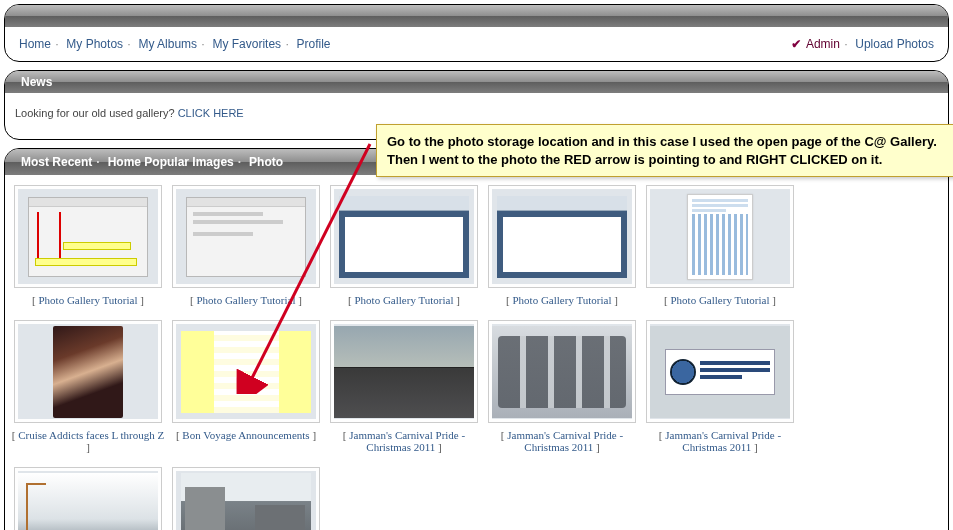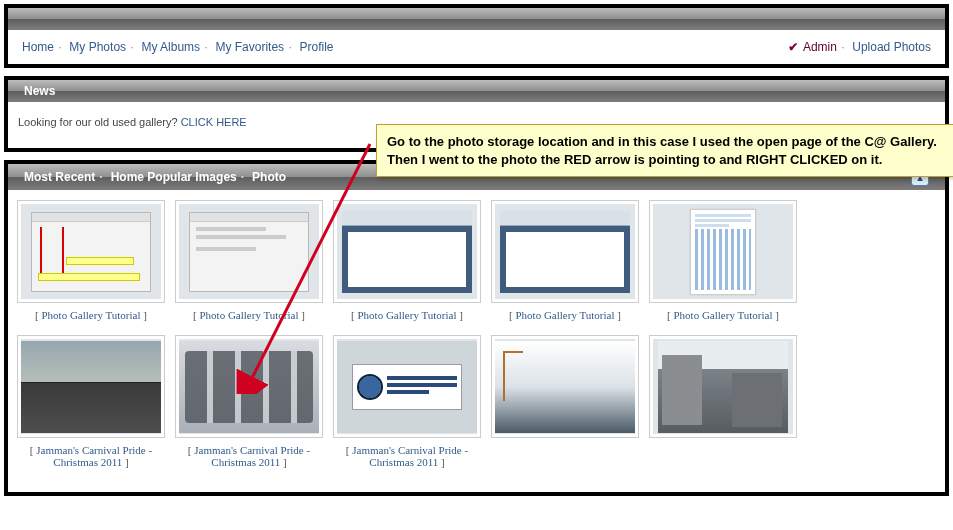--- a/index.html
+++ b/index.html
@@ -1,16 +1,16 @@
 <!DOCTYPE html>
 <html><head>
 <meta charset="utf-8">
 <style>
   html,body{margin:0;padding:0;font-family:Verdana,Arial,sans-serif;font-size:12px;color:#333;background:#fff;width:953px;}
-  .panel{border:4px solid #000000;border-radius:0;margin:4px 4px 8px 4px;overflow:hidden;background:#fff;}
+  .panel{border:1px solid #000000;border-radius:15px;margin:4px 4px 8px 4px;overflow:hidden;background:#fff;}
   .bar{height:22px;background:linear-gradient(to bottom,#bdbdbd 0%,#8e8e8e 50%,#5e5e5e 51%,#7d7d7d 100%);}
   .nav{padding:10px 14px;font-size:12px;color:#335a8a;display:flex;justify-content:space-between;align-items:center;}
   .nav a{color:#335a8a;text-decoration:none;cursor:pointer;}
   .nav .sep{color:#888;margin:0 4px;}
   .nav .admin{color:#600030;}
   .check{color:#800040;font-weight:bold;margin-right:2px;}
   .section-header{background:linear-gradient(to bottom,#bdbdbd 0%,#8e8e8e 50%,#5e5e5e 51%,#7d7d7d 100%);color:#fff;font-weight:bold;padding:4px 16px;font-size:12px;display:flex;justify-content:space-between;align-items:center;}
   .section-header .tabs a{color:#fff;text-decoration:none;}
   .section-header .tabs span.sep{color:#ddd;margin:0 4px;}
   .collapse-btn{width:16px;height:16px;background:#dbe8f7;border:1px solid #5a7da8;border-radius:3px;display:flex;align-items:center;justify-content:center;color:#2b4f7c;font-size:10px;cursor:pointer;}
@@ -144,20 +144,30 @@
             </div></div><div class="cap"><span class="br">[ </span><a>Photo Gallery Tutorial</a><span class="br"> ]</span></div></div>
         <div class="cell"><div class="thumb"><div class="thumb-inner">
               <div class="shot-page">
                 <div class="line"></div>
                 <div class="line"></div>
                 <div class="line" style="width:60%"></div>
                 <div class="chart"></div>
               </div>
             </div></div><div class="cap"><span class="br">[ </span><a>Photo Gallery Tutorial</a><span class="br"> ]</span></div></div>
         <div class="cell"><div class="thumb"><div class="thumb-inner">
+              <div class="portrait"></div>
+            </div></div><div class="cap"><span class="br">[ </span><a>Cruise Addicts faces L through Z</a><span class="br"> ]</span></div></div>
+        <div class="cell"><div class="thumb"><div class="thumb-inner">
+              <div class="shot-table">
+                <div class="col ycol"></div>
+                <div class="col" style="flex:2;background:repeating-linear-gradient(0deg,#fefce0 0 6px,#fff 6px 12px);"></div>
+                <div class="col ycol"></div>
+              </div>
+            </div></div><div class="cap"><span class="br">[ </span><a>Bon Voyage Announcements</a><span class="br"> ]</span></div></div>
+        <div class="cell"><div class="thumb"><div class="thumb-inner">
               <div class="building"></div>
             </div></div><div class="cap"><span class="br">[ </span><a>Jamman's Carnival Pride - Christmas 2011</a><span class="br"> ]</span></div></div>
         <div class="cell"><div class="thumb"><div class="thumb-inner">
               <div class="cars"></div>
             </div></div><div class="cap"><span class="br">[ </span><a>Jamman's Carnival Pride - Christmas 2011</a><span class="br"> ]</span></div></div>
         <div class="cell"><div class="thumb"><div class="thumb-inner">
               <div class="banner">
                 <div class="sign">
                   <div class="seal"></div>
                   <div class="txt">

